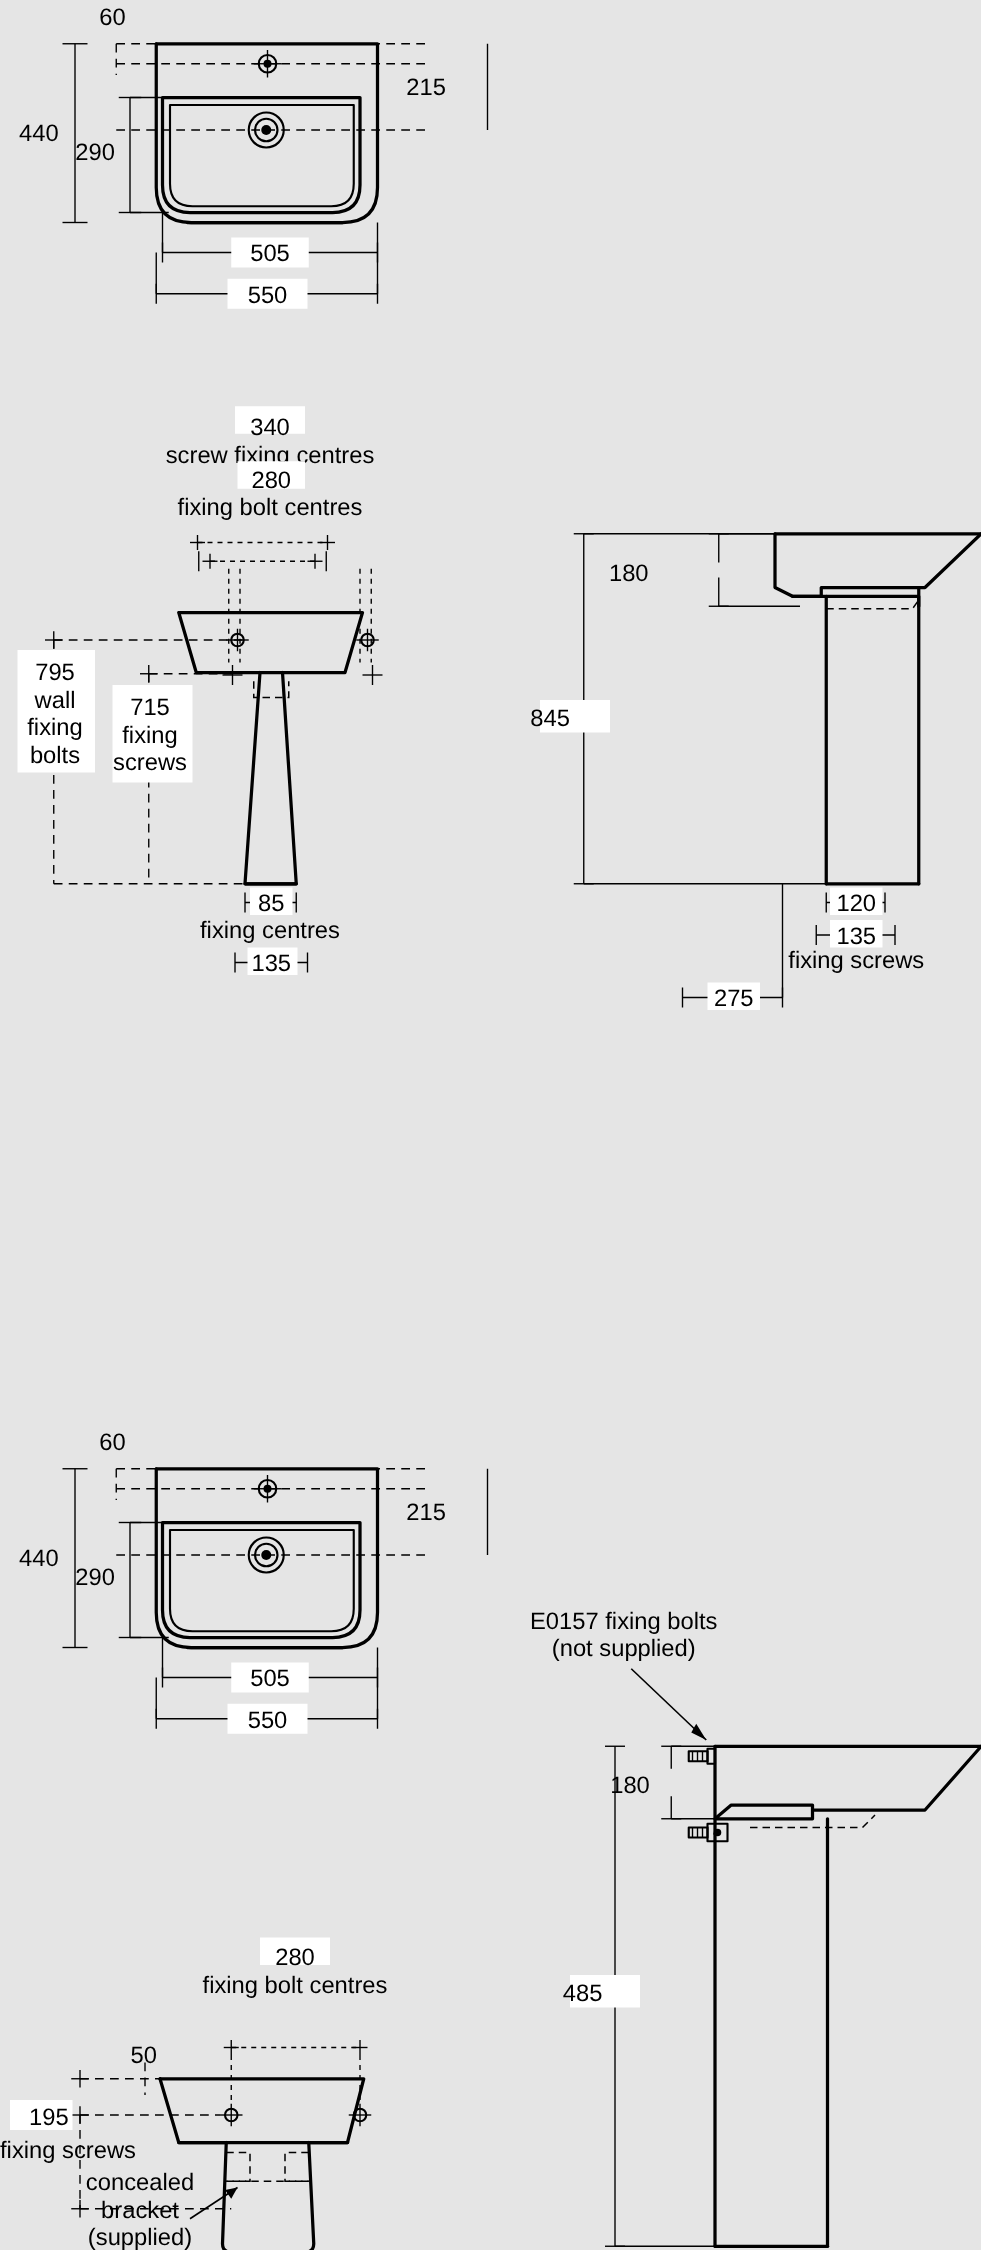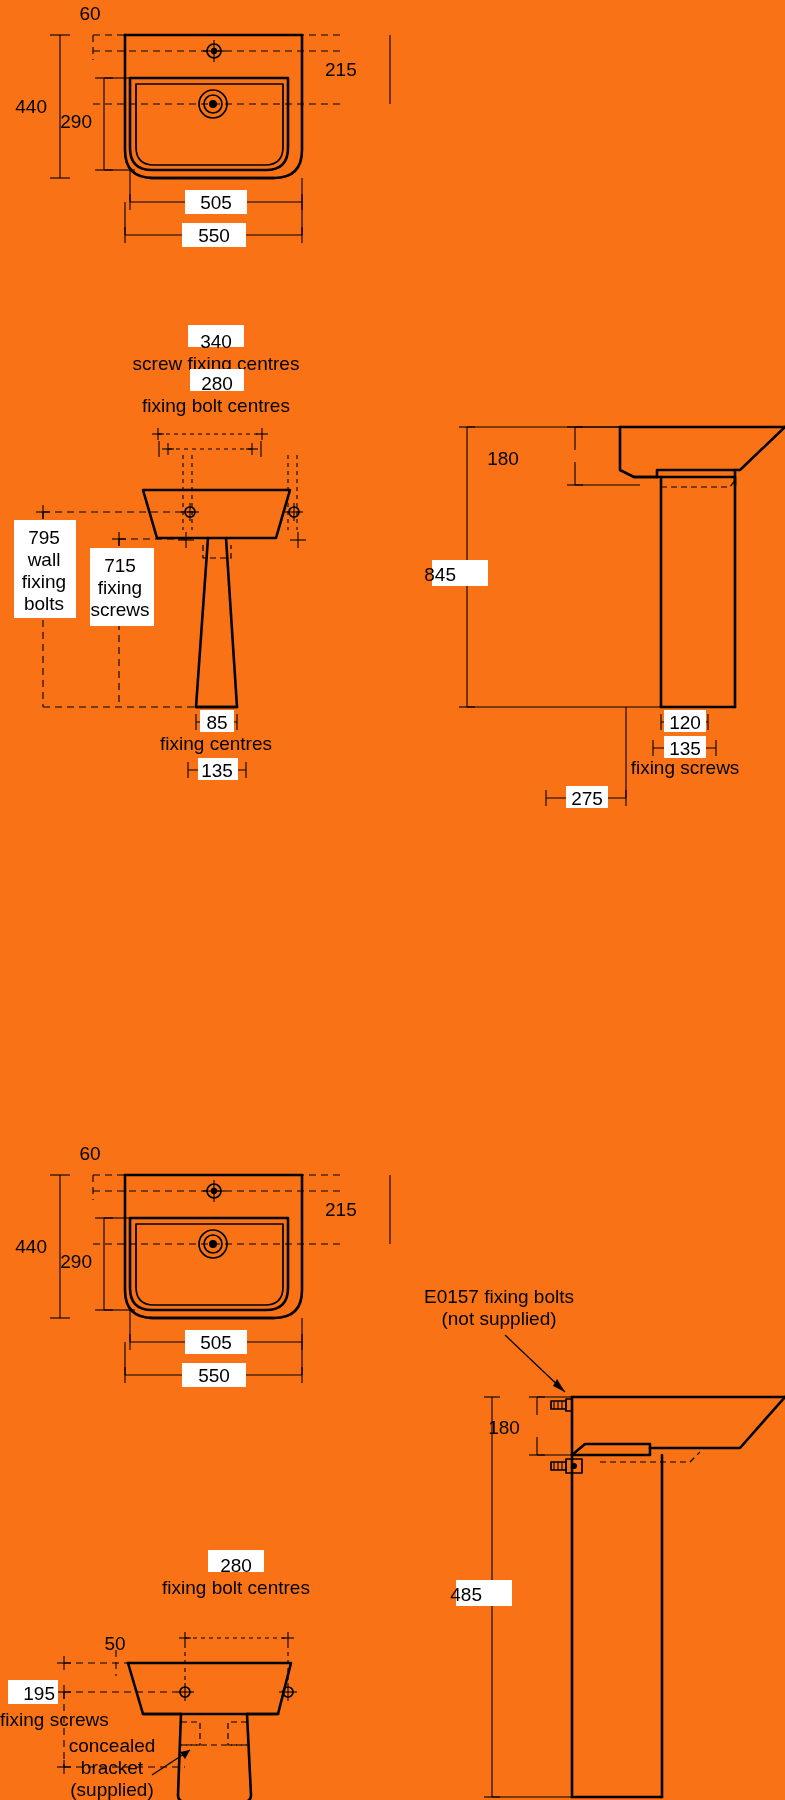--- a/index.html
+++ b/index.html
@@ -8,21 +8,21 @@
     background: #ffffff;
   }
   body {
     font-family: "Liberation Sans", sans-serif;
     color: #000000;
   }
   #page {
     position: relative;
     width: 785px;
     height: 1800px;
-    background: #f97316;
+    background: #e5e5e5;
     overflow: hidden;
   }
   svg.drawing {
     position: absolute;
     left: 0;
     top: 0;
     width: 785px;
     height: 1800px;
   }
   .obj {

